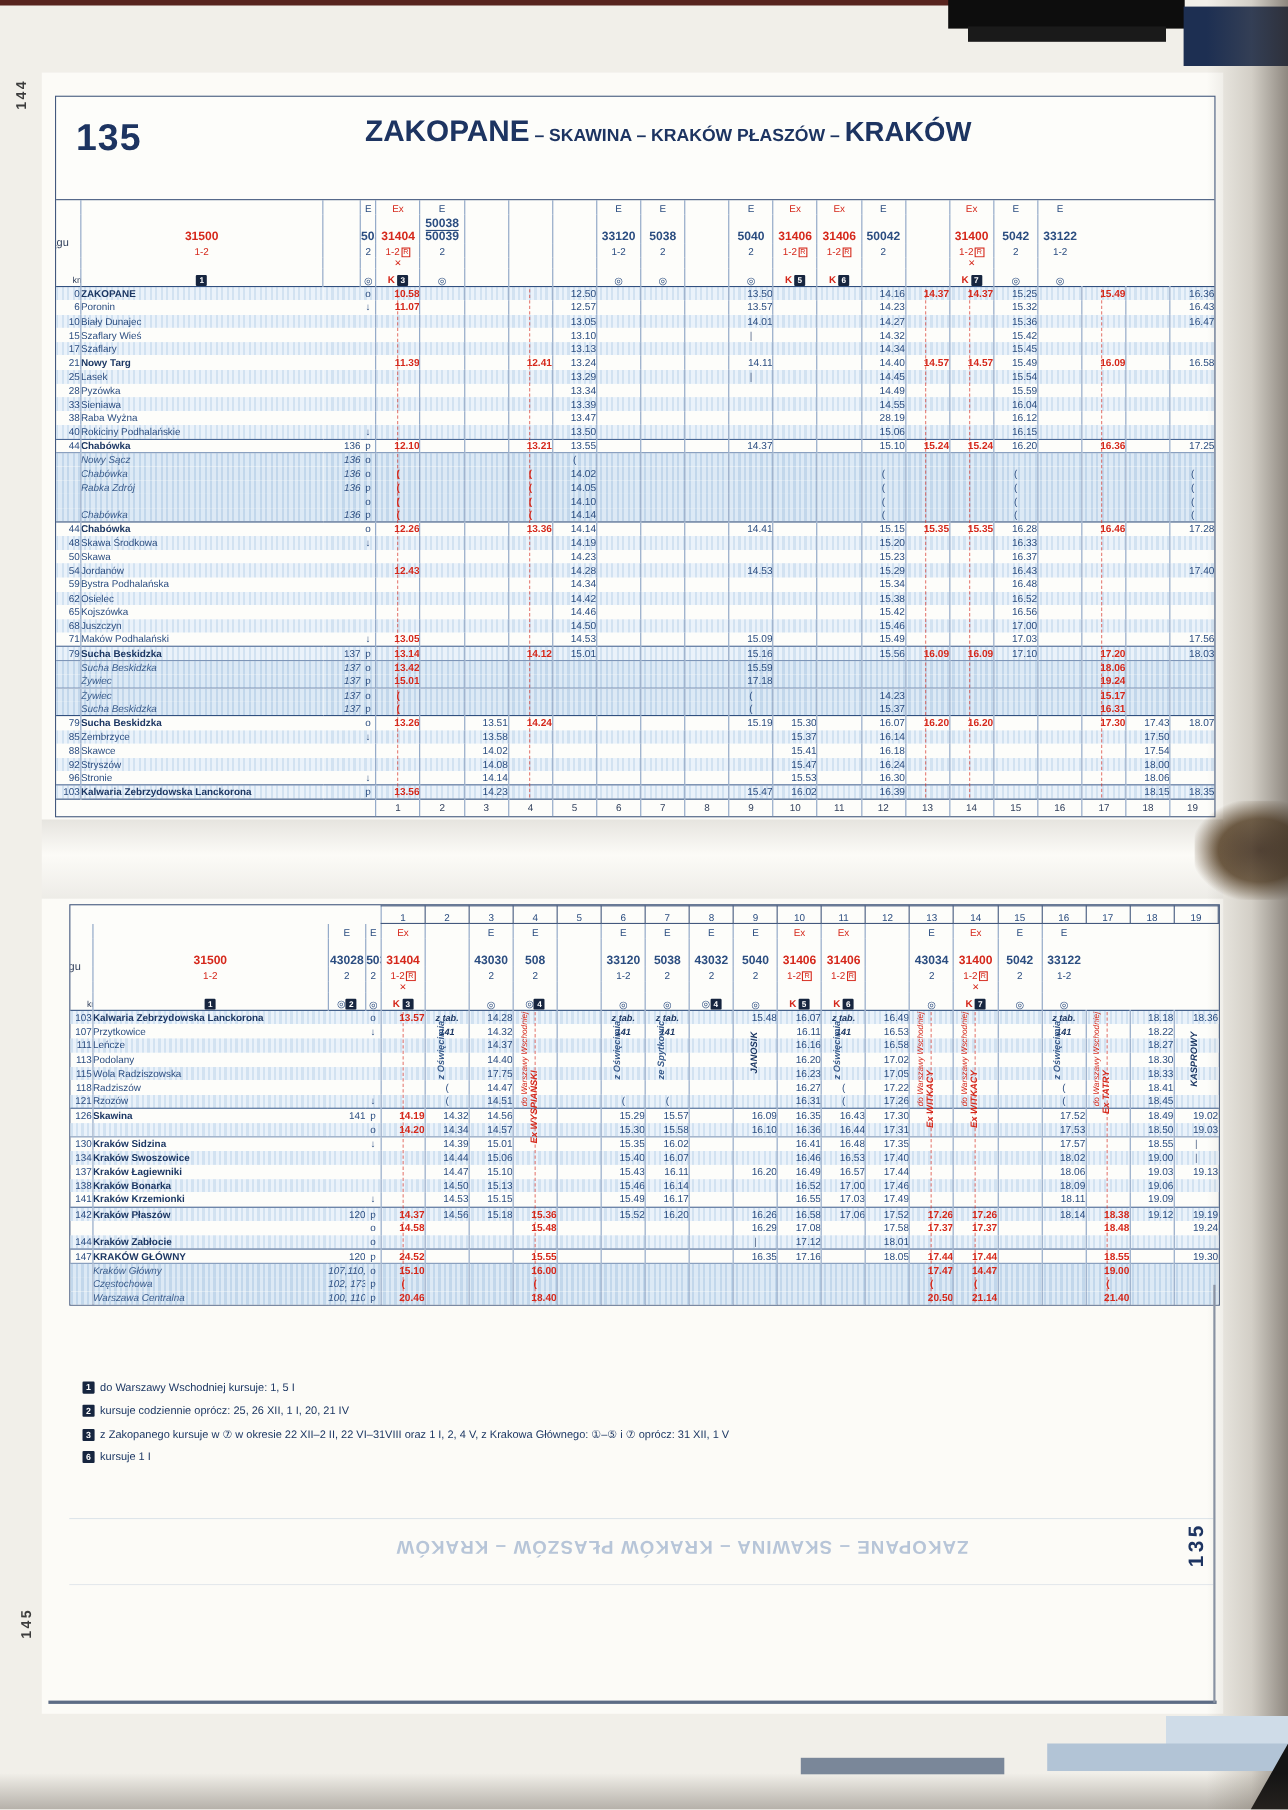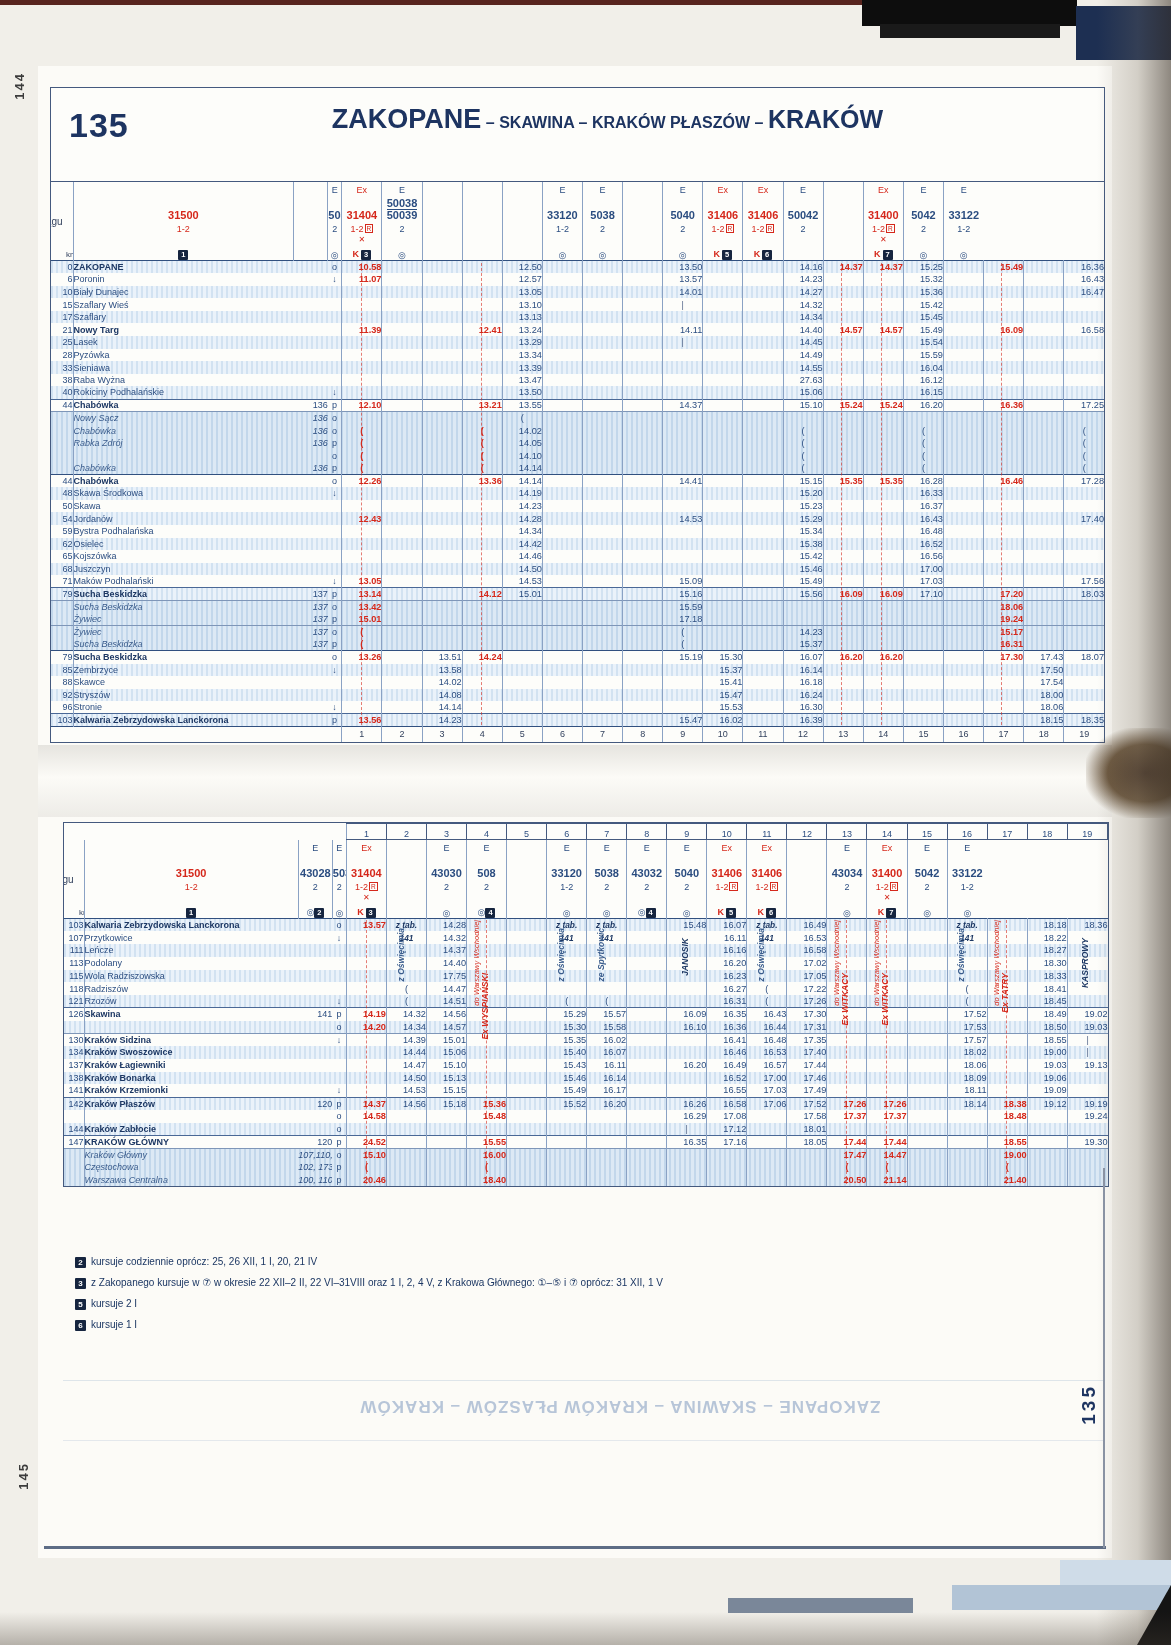--- a/index.html
+++ b/index.html
@@ -499,21 +499,21 @@
             <td class="td-t colsep"></td>
             <td class="td-t colsep"></td>
             <td class="td-t colsep rc"></td>
             <td class="td-t colsep tm">13.47</td>
             <td class="td-t colsep"></td>
             <td class="td-t colsep"></td>
             <td class="td-t colsep"></td>
             <td class="td-t colsep"></td>
             <td class="td-t colsep"></td>
             <td class="td-t colsep"></td>
-            <td class="td-t colsep tm">27.63</td>
+            <td class="td-t colsep tm">28.19</td>
             <td class="td-t colsep rc"></td>
             <td class="td-t colsep rc"></td>
             <td class="td-t colsep tm">16.12</td>
             <td class="td-t colsep"></td>
             <td class="td-t colsep rc"></td>
             <td class="td-t colsep"></td>
             <td class="td-t colsep"></td>
           </tr>
           <tr>
             <td class="td-km">40</td>
@@ -1930,23 +1930,23 @@
       <div class="vlab lred" style="left: 812px; top: 150px;"><span class="main">Ex WITKACY</span></div>
       <div class="vlab lred" style="left: 804px; top: 97px;"><span class="sub">do Warszawy Wschodniej</span></div>
       <div class="vlab lblue" style="left: 892px; top: 105px;"><span class="main">z Oświęcimia</span></div>
       <div class="vlab lred" style="left: 932px; top: 150px;"><span class="main">Ex TATRY</span></div>
       <div class="vlab lred" style="left: 924px; top: 97px;"><span class="sub">do Warszawy Wschodniej</span></div>
       <div class="vlab lnavy" style="left: 1012px; top: 115px;"><span class="main">KASPROWY</span></div>
     </div>
 </div>
 
 <div class="notes" id="notes">
+    <div class="note"><span class="badge">1</span><span>do Warszawy Wschodniej kursuje: 1, 5 I</span></div>
     <div class="note"><span class="badge">2</span><span>kursuje codziennie oprócz: 25, 26 XII, 1 I, 20, 21 IV</span></div>
     <div class="note"><span class="badge">3</span><span>z Zakopanego kursuje w ⑦ w okresie 22 XII–2 II, 22 VI–31VIII oraz 1 I, 2, 4 V, z Krakowa Głównego: ①–⑤ i ⑦ oprócz: 31 XII, 1 V</span></div>
-    <div class="note"><span class="badge">5</span><span>kursuje 2 I</span></div>
     <div class="note"><span class="badge">6</span><span>kursuje 1 I</span></div>
   </div>
 
 <div class="ghost-line1"></div>
 <div class="ghost-line2"></div>
 <div class="ghost-title">ZAKOPANE – SKAWINA – KRAKÓW PŁASZÓW – KRAKÓW</div>
 <div class="pagebox-bottom-edge"></div>
 <div class="pagebox-right-edge"></div>
 <div class="fold"></div>
 <div class="foldblob"></div>

